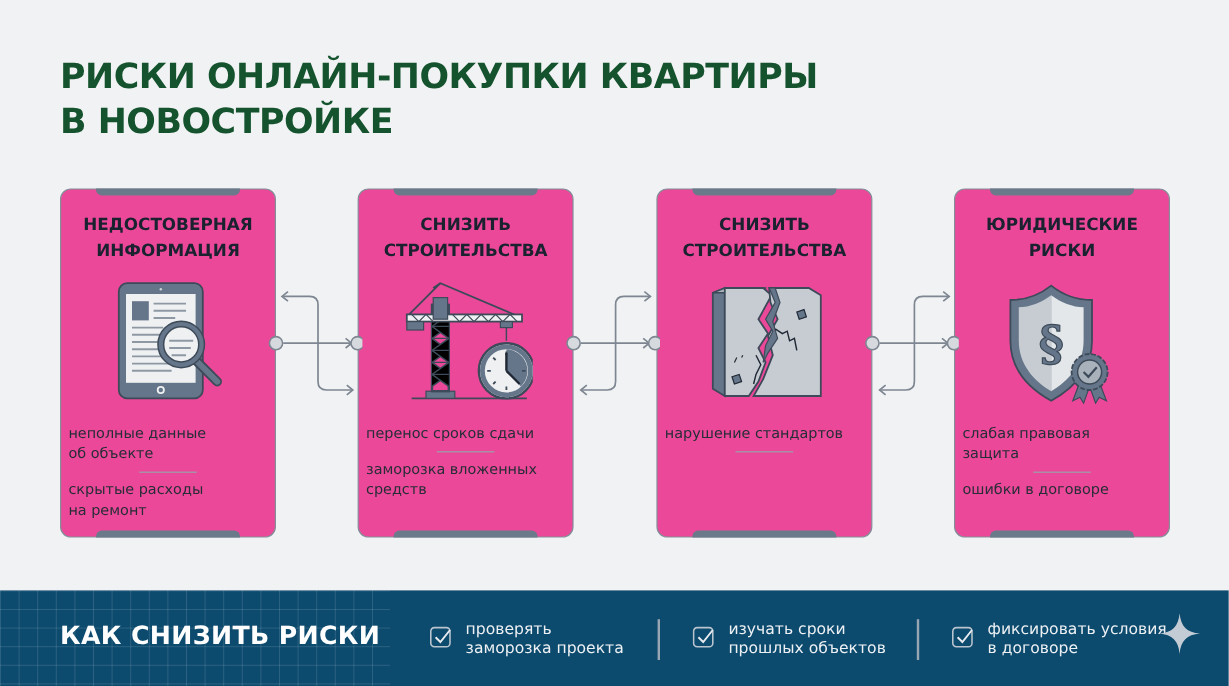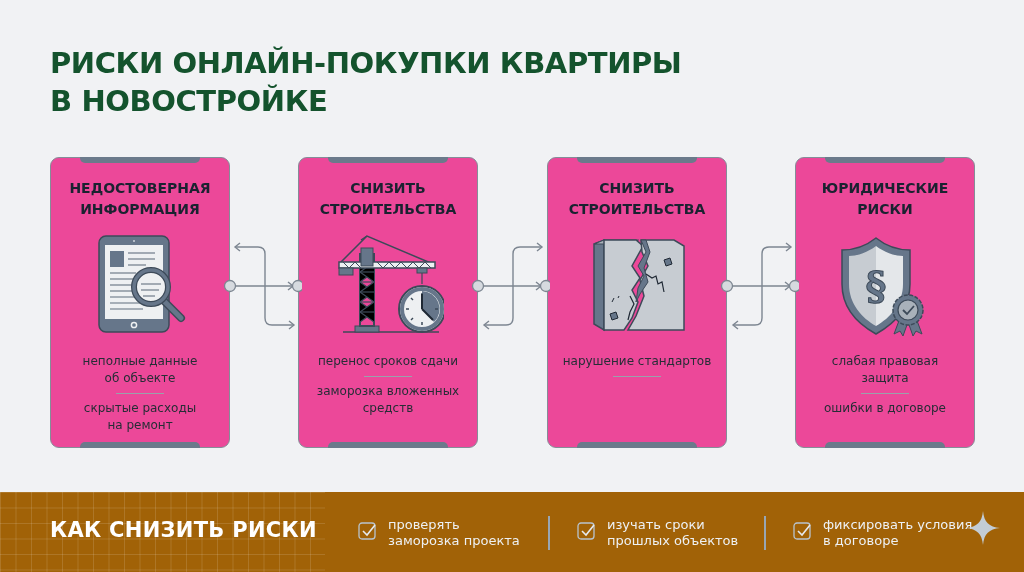--- a/index.html
+++ b/index.html
@@ -30,29 +30,29 @@
   .card .heading {
     position: absolute; top: 20px; left: 0; width: 100%;
     text-align: center; font-weight: bold; font-size: 14px; line-height: 21px;
     color: #1a2230;
   }
   .card .icon {
     position: absolute; top: 74px; left: 40px; width: 100px; height: 105px;
   }
   .card .items {
     position: absolute; top: 195px; left: 6px; right: 6px;
-    text-align: center; font-size: 12px; line-height: 17px; color: #262d36;
+    text-align: left; font-size: 12px; line-height: 17px; color: #262d36;
   }
   .card .items .sep {
     width: 48px; height: 1px; background: #9aa1ab; margin: 6px auto 6px auto;
   }
   .connector { position: absolute; top: 230px; width: 80px; height: 110px; }
   .footer {
     position: absolute; left: 0; top: 492px; width: 1024px; height: 80px;
-    background: #a16207;
+    background: #0c4a6e;
     text-decoration: underline;
   }
   .footer .grid {
     position: absolute; left: 0; top: 0; width: 325px; height: 80px;
     background-image:
       linear-gradient(rgba(255,255,255,0.13) 1px, transparent 1px),
       linear-gradient(90deg, rgba(255,255,255,0.13) 1px, transparent 1px);
     background-size: 15.5px 15.5px;
   }
   .footer .f-title {

